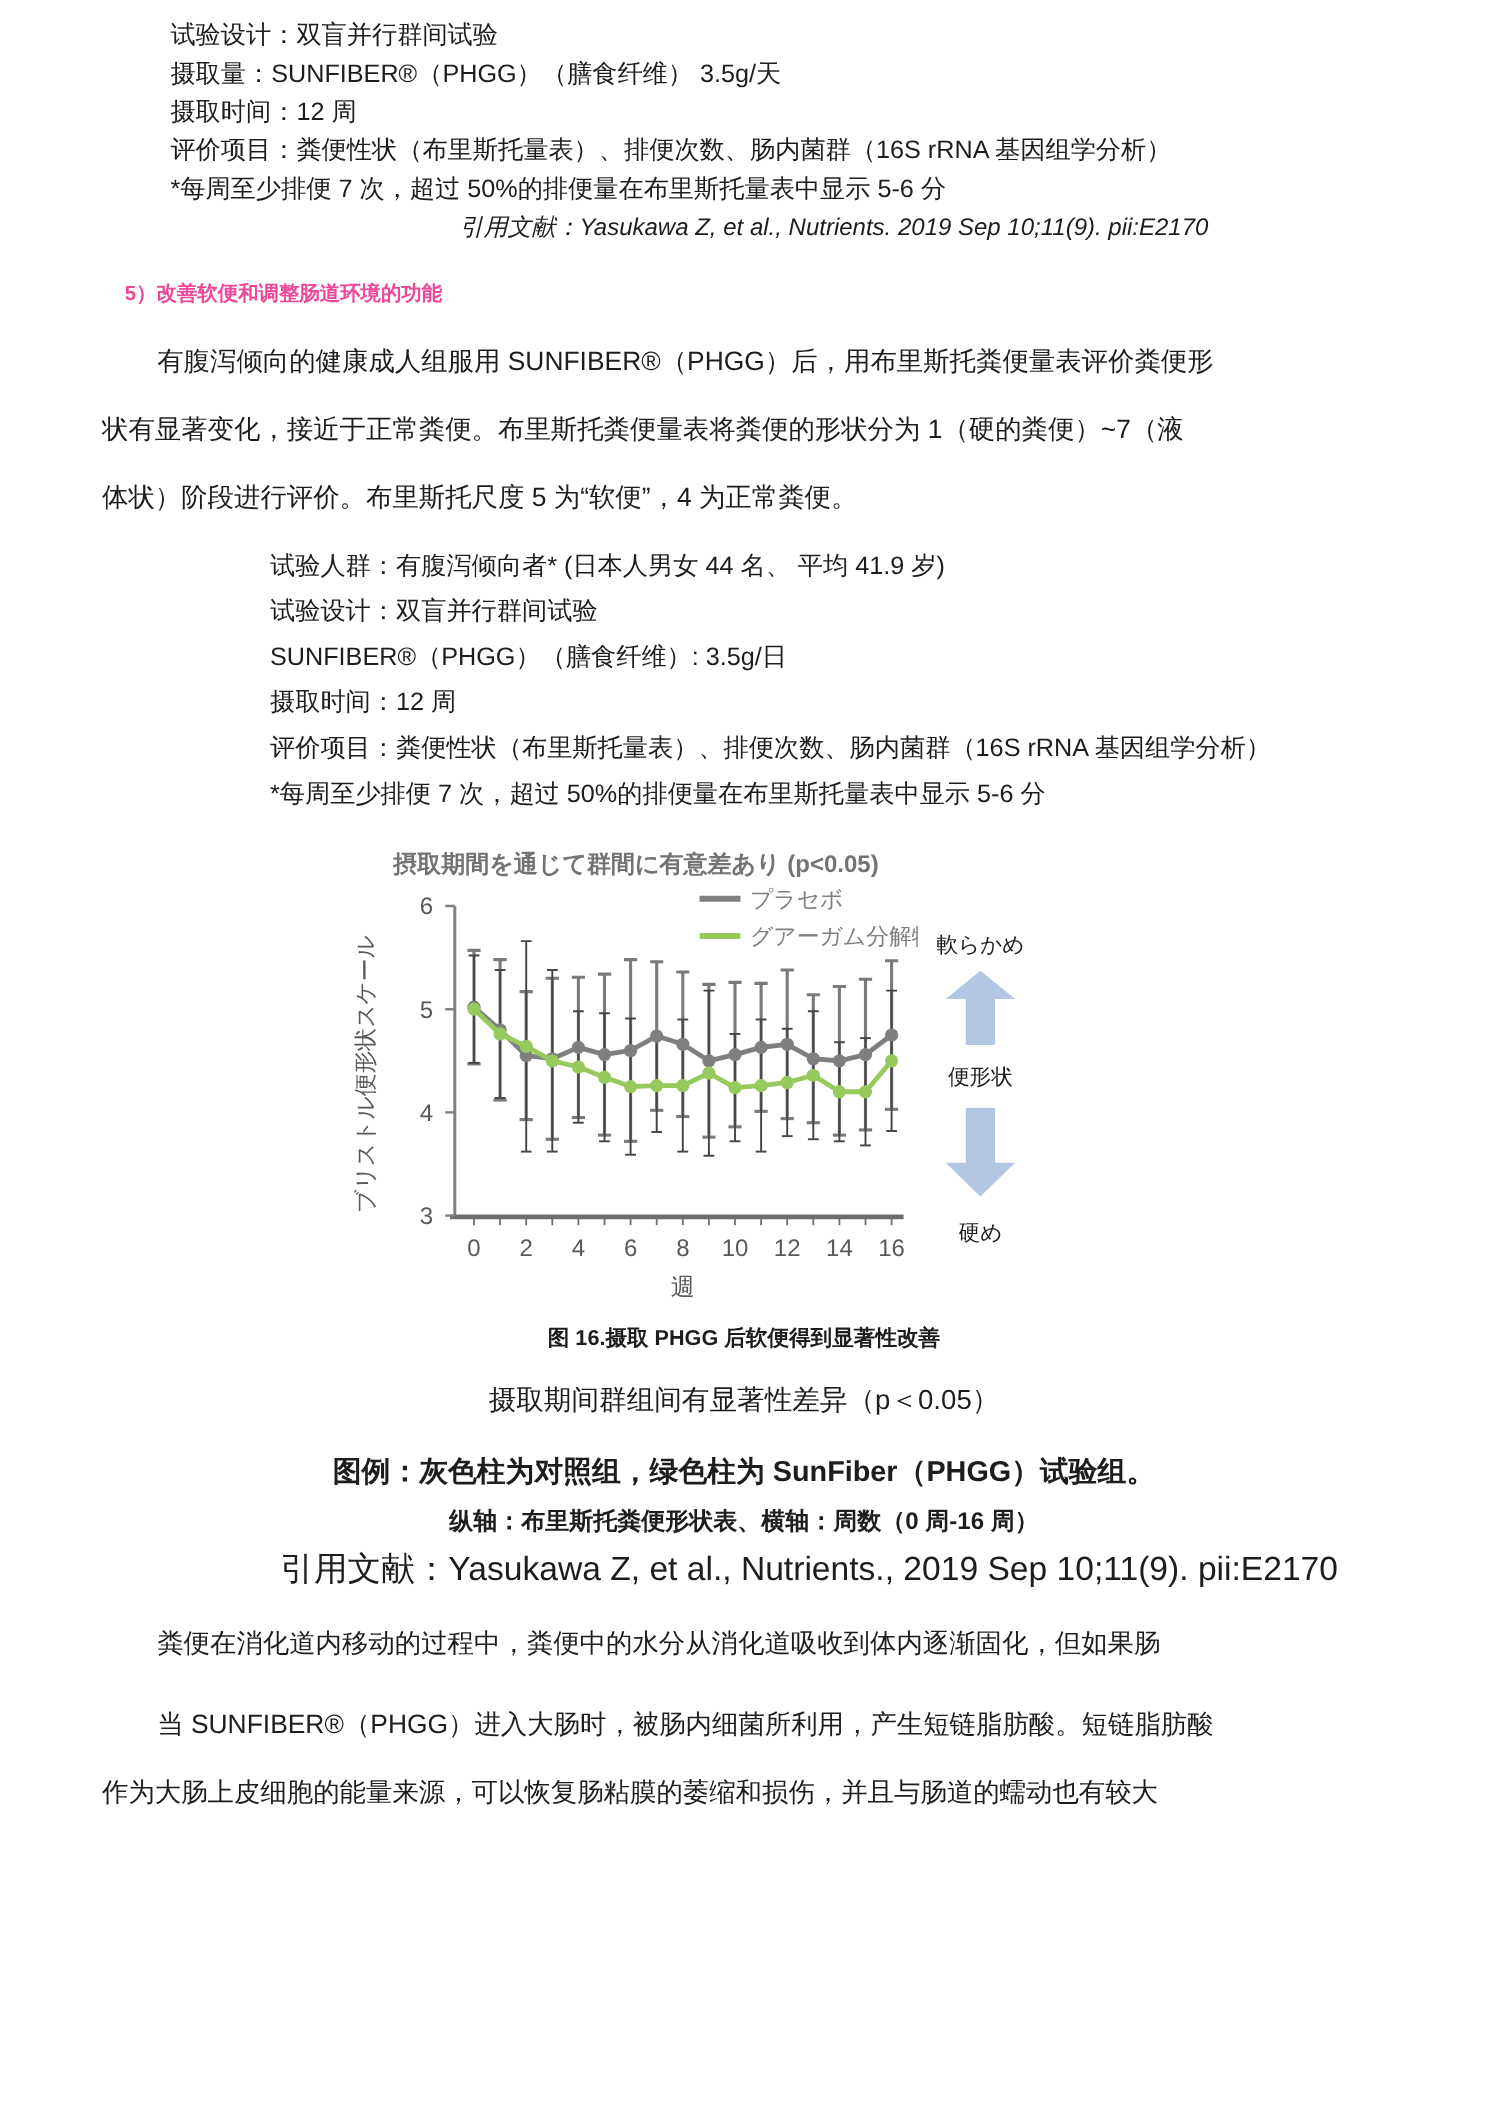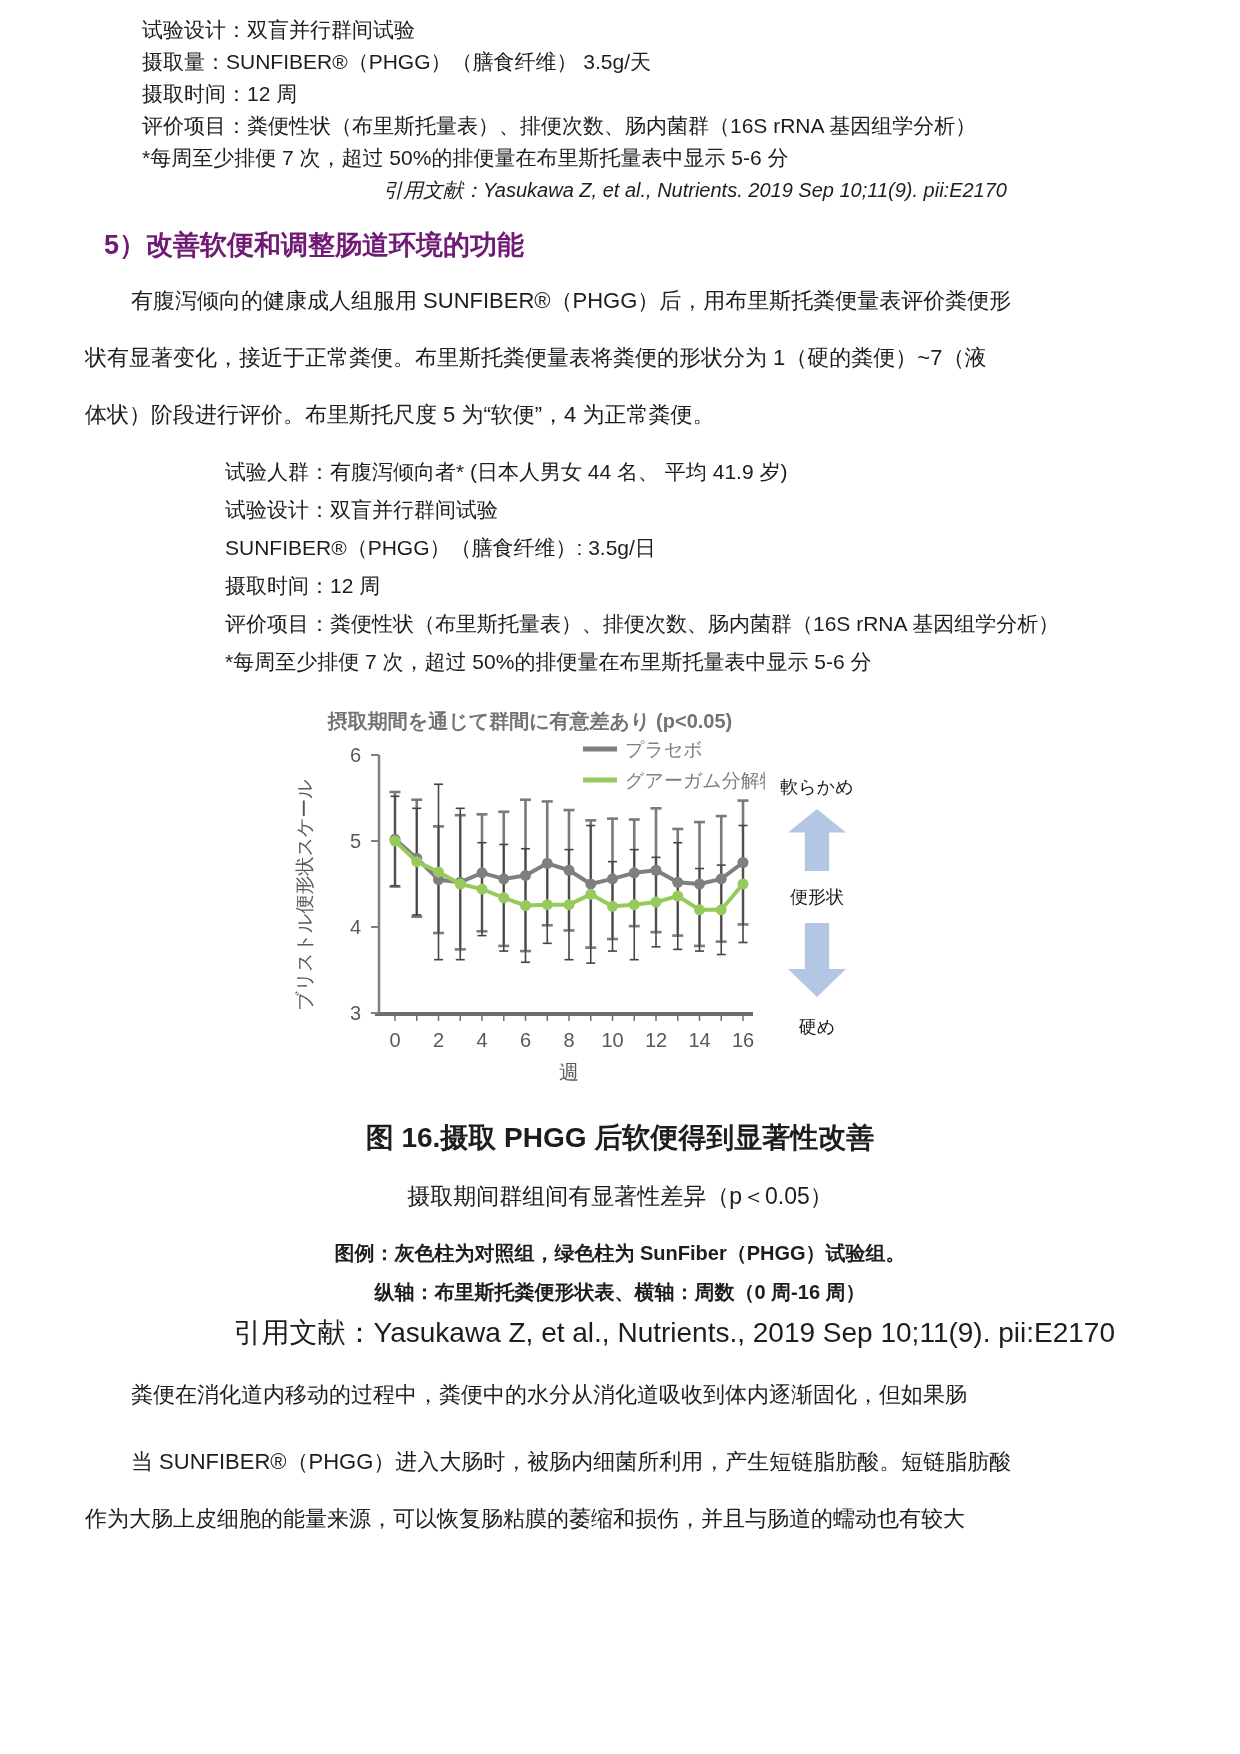--- a/index.html
+++ b/index.html
@@ -10,21 +10,21 @@
     -webkit-font-smoothing:antialiased;
   }
   .page{box-sizing:border-box;width:1240px;min-height:1754px;padding:14px 85px 64px 85px;}
 
   
   .top-block{margin-left:57px;font-size:21px;line-height:32px;}
   .top-block .line{white-space:nowrap;}
   .citation{font-style:italic;font-size:20px;text-align:right;margin-right:148px;line-height:32px;}
 
   
-  .red-heading{color:#701a75;font-size:27px;font-weight:bold;margin:24px 0 0 19px;line-height:30px;}
+  .red-heading{color:#ec4899;font-size:17px;font-weight:bold;margin:24px 0 0 19px;line-height:30px;}
   .red-heading.s6{margin-top:74px;}
 
   
   .para{font-size:22px;line-height:57px;margin-top:12px;}
   .para .pline{white-space:nowrap;}
   .para .pline.indent{padding-left:46px;}
 
   
   .study{margin-left:140px;font-size:21px;line-height:38px;margin-top:10px;}
   .study .line{white-space:nowrap;}
@@ -35,23 +35,23 @@
   .chart-title{width:470px;text-align:center;color:#737373;font-weight:bold;font-size:20px;line-height:28px;}
   .chart-svg{display:block;width:470px;height:352px;}
   .side-col{position:absolute;left:442px;top:66px;width:160px;display:flex;flex-direction:column;align-items:center;}
   .side-label{font-size:18px;color:#1d1d1d;line-height:28px;}
   .blk-arrow{width:58px;background:#b3c6e4;}
   .blk-arrow.up{height:62px;margin:8px 0 12px 0;
     clip-path:polygon(50% 0,100% 38%,71% 38%,71% 100%,29% 100%,29% 38%,0 38%);}
   .blk-arrow.down{height:74px;margin:12px 0 16px 0;
     clip-path:polygon(29% 0,71% 0,71% 62%,100% 62%,50% 100%,0 62%,29% 62%);}
 
-  .fig-caption{text-align:center;font-weight:bold;font-size:28px;margin-top:32px;}
+  .fig-caption{text-align:center;font-weight:bold;font-size:18px;margin-top:16px;}
   .fig-note{text-align:center;font-size:23px;margin-top:24px;}
-  .fig-legend-note{text-align:center;font-weight:bold;font-size:20px;margin-top:28px;}
+  .fig-legend-note{text-align:center;font-weight:bold;font-size:24px;margin-top:28px;}
   .fig-axis-note{text-align:center;font-weight:bold;font-size:20px;margin-top:12px;}
   .fig-citation{font-size:28px;text-align:right;margin-right:40px;margin-top:8px;}
 
   .bottom-para{margin-top:14px;}
 </style>
 </head>
 <body>
 
 <div class="page">
 

